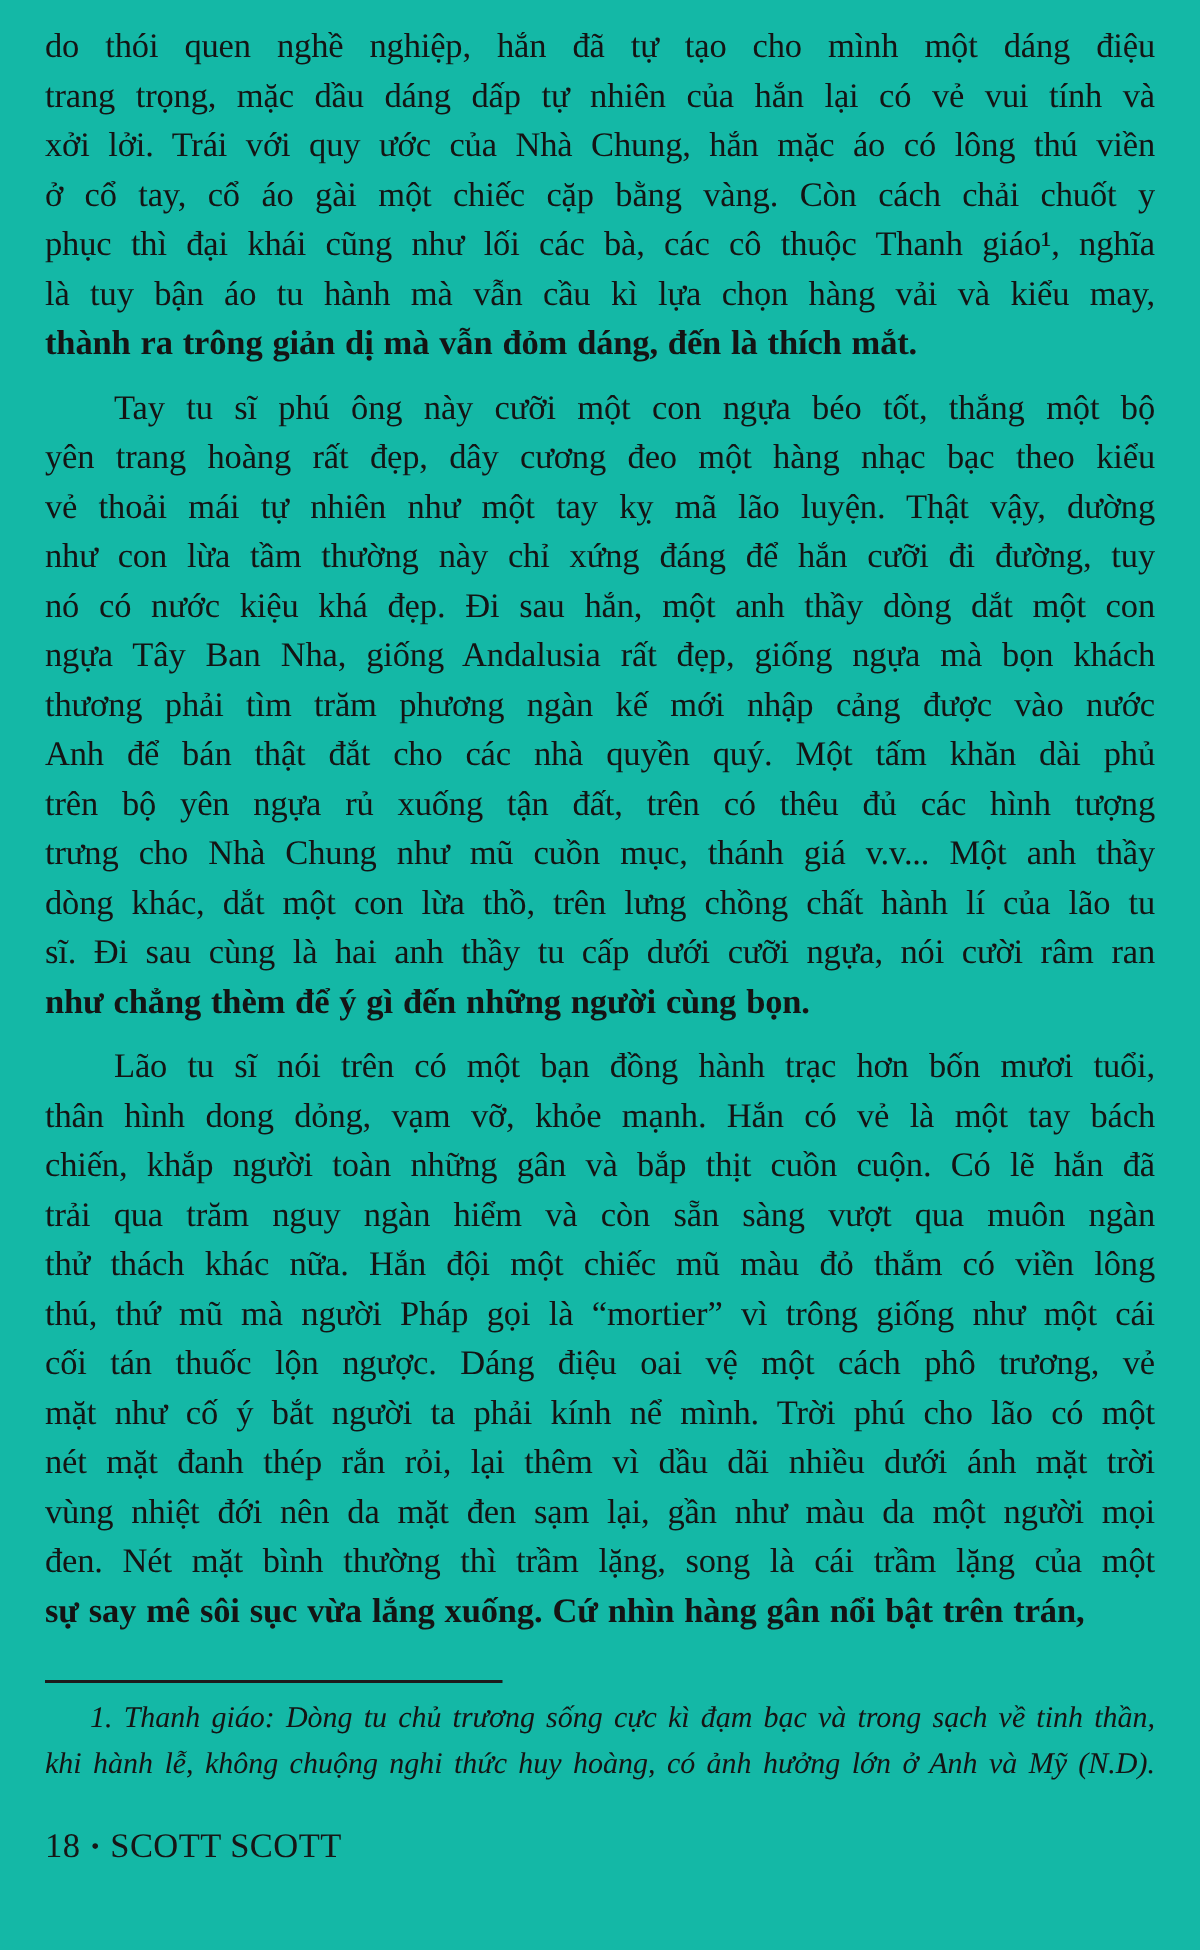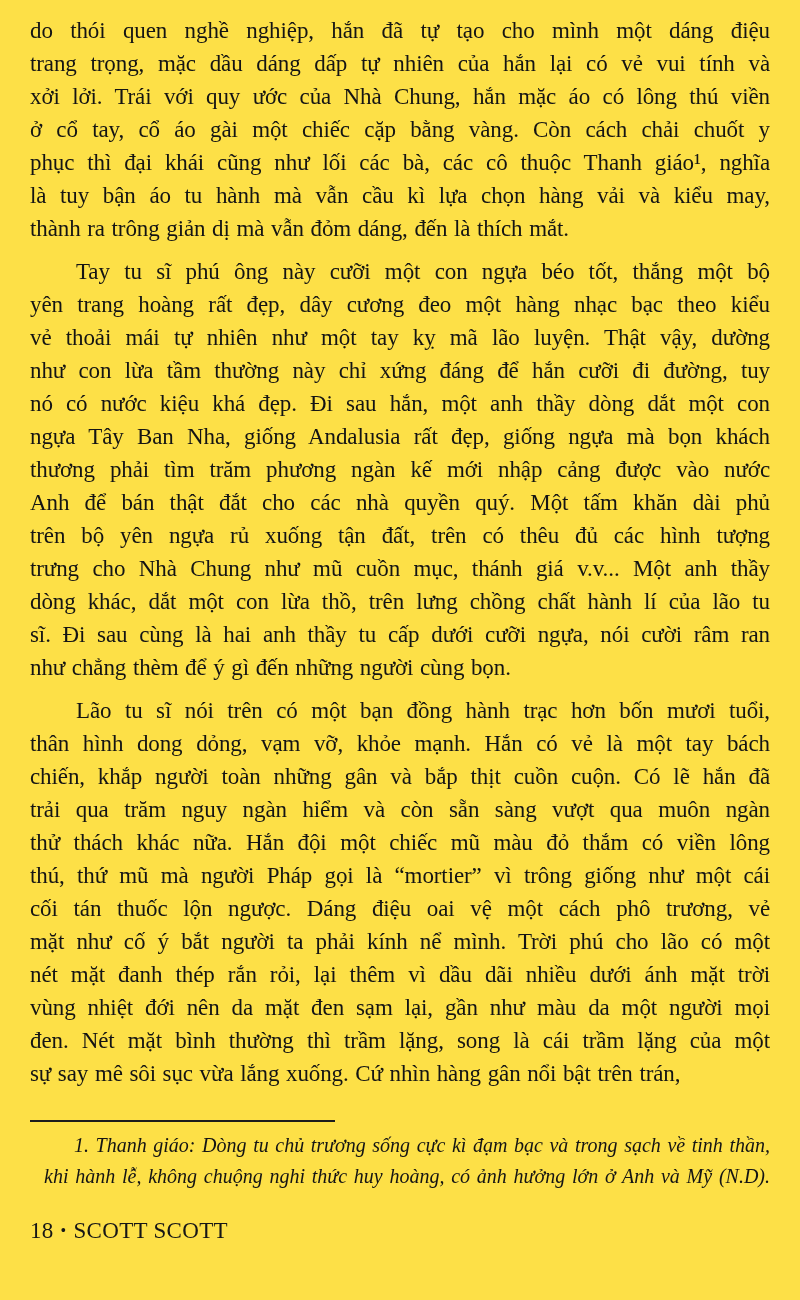--- a/index.html
+++ b/index.html
@@ -12,55 +12,54 @@
     height: 1300px;
     overflow: hidden;
     font-family: "Liberation Serif", "DejaVu Serif", serif;
     color: #141414;
   }
   .page {
     box-sizing: border-box;
     width: 800px;
     height: 1300px;
     padding: 14px 30px 0 30px;
-    background: #fde047;
+    background: #14b8a6;
   }
   
   .body-text .para { margin: 0; }
   .body-text .para.indent { margin-top: 10px; }
   .body-text .line {
     font-size: 23px;
     line-height: 33px;
     height: 33px;
     overflow: hidden;
     letter-spacing: -0.1px;
     word-spacing: 1px;
     text-align: justify;
     text-align-last: justify;
     white-space: normal;
   }
   .body-text .para.indent .line:first-child { text-indent: 46px; }
-  .body-text .line.para-last { text-align-last: left; }
+  .body-text .line.para-last { text-align-last: left; font-weight: bold; }
 
   
   .fn-rule {
     margin-top: 30px;
     width: 305px;
     height: 0;
     border-top: 2px solid #1c1c1c;
   }
   .footnote { margin-top: 8px; font-style: italic; }
   .footnote .line {
     font-size: 20px;
     line-height: 31px;
     height: 31px;
     overflow: hidden;
     text-align: justify;
     text-align-last: justify;
-    margin-left: 14px;
   }
   .footnote .line.first { text-indent: 30px; }
 
   
   .footer {
     margin-top: 26px;
     font-size: 23px;
     letter-spacing: 0.3px;
     color: #161616;
   }

